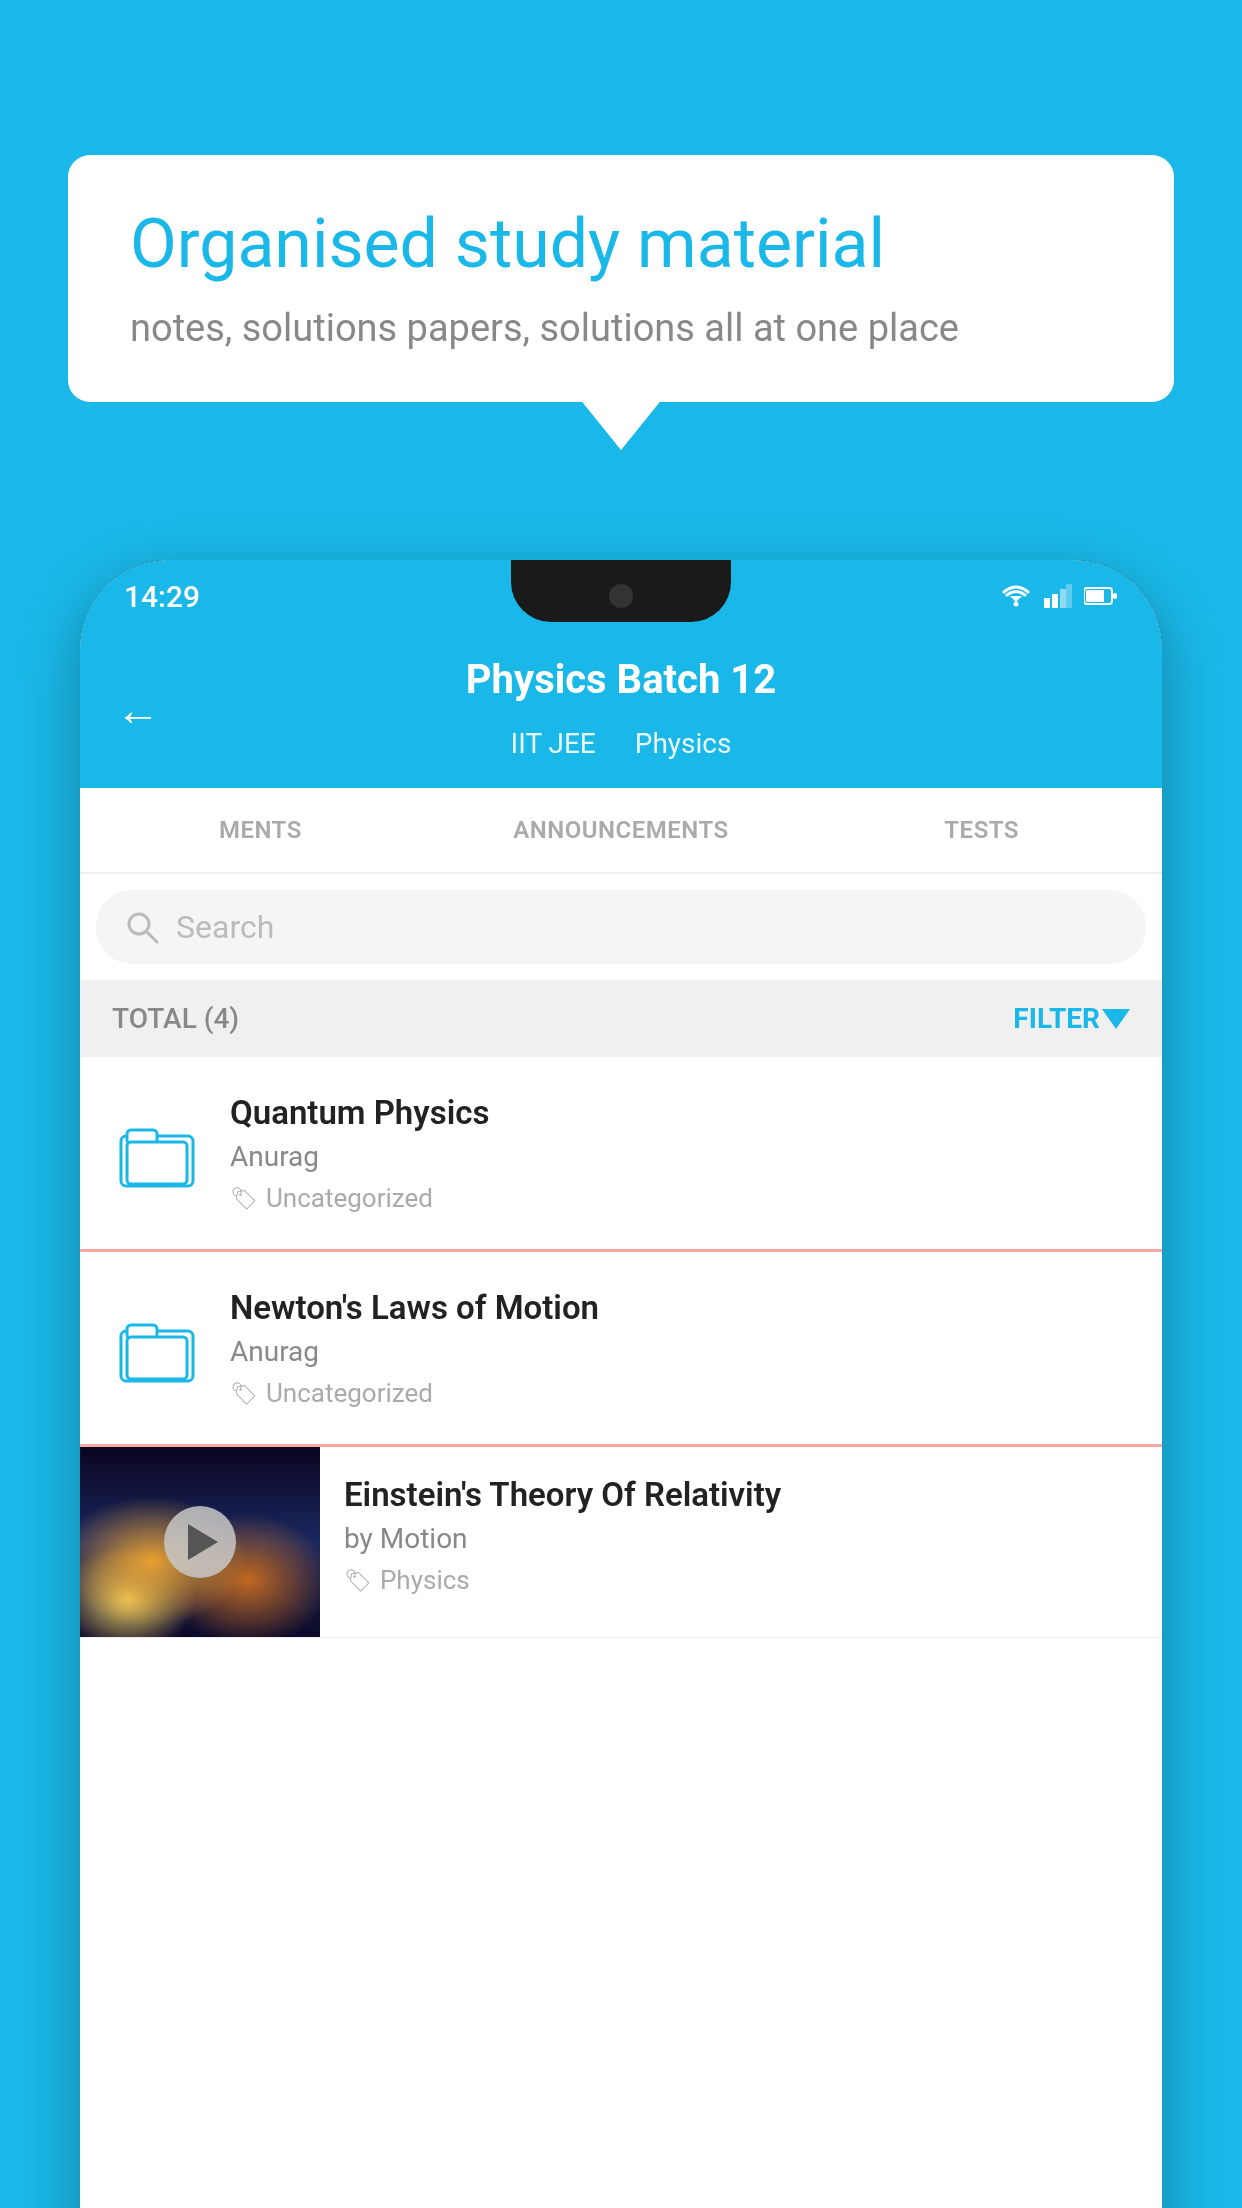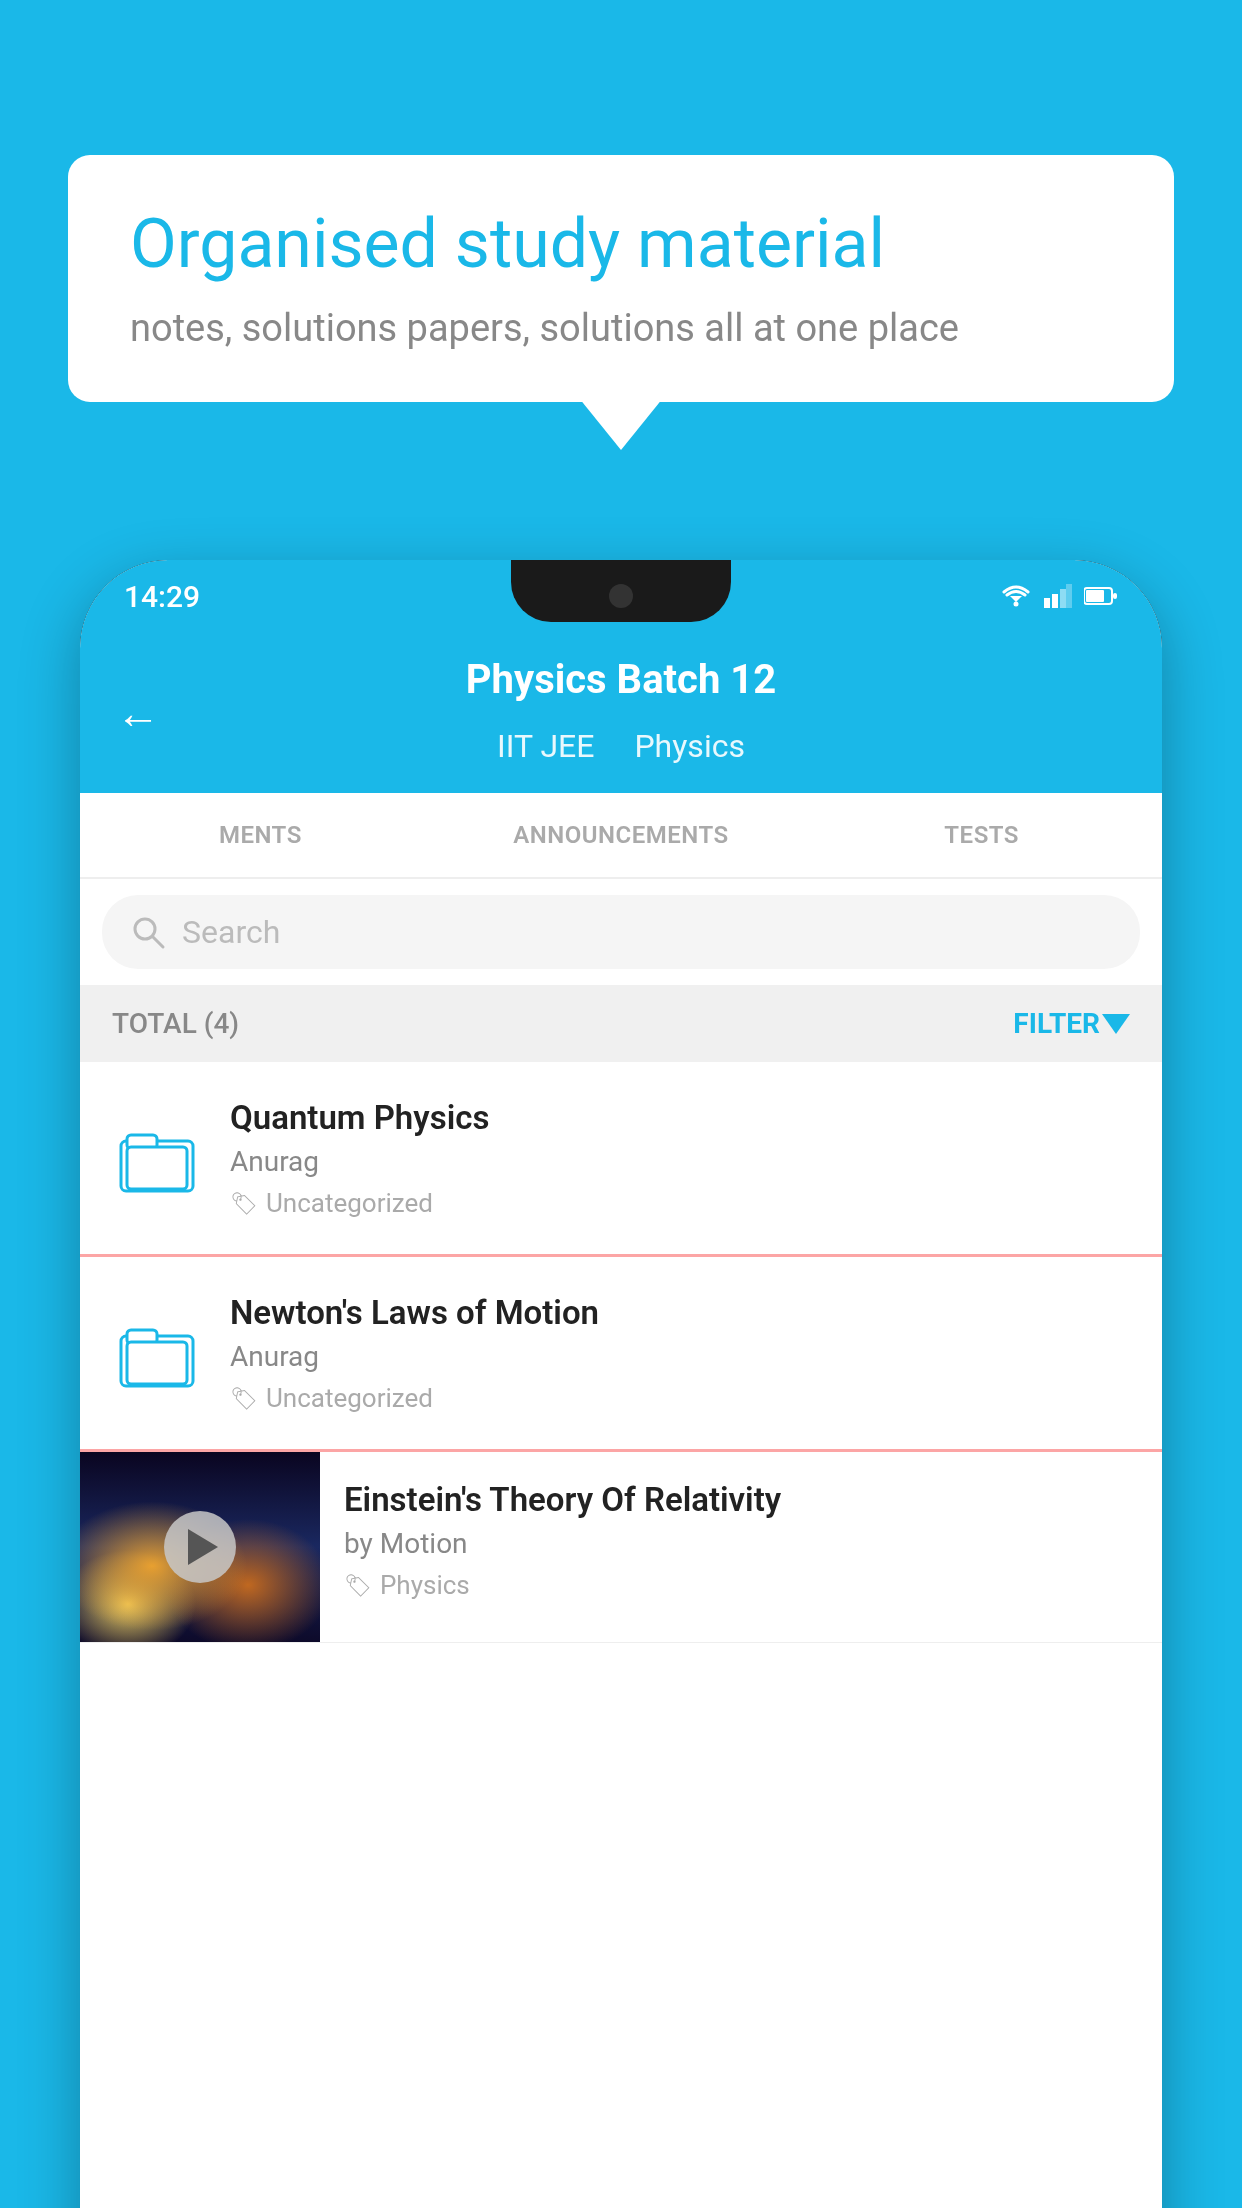--- a/index.html
+++ b/index.html
@@ -138,21 +138,21 @@
 
     .header-title {
       color: white;
       font-size: 40px;
       font-weight: 700;
       margin-bottom: 20px;
     }
 
     .header-subtitle {
       color: rgba(255,255,255,0.9);
-      font-size: 32px;
+      font-size: 28px;
       margin-top: 24px;
     }
 
     .header-subtitle span {
       margin: 0 8px;
     }
 
     
     .tabs-bar {
       background: white;
@@ -183,21 +183,21 @@
       bottom: 0;
       left: 0;
       right: 0;
       height: 4px;
       background: #1ab8e8;
     }
 
     
     .search-container {
       background: white;
-      padding: 16px 22px;
+      padding: 16px 16px;
     }
 
     .search-input-wrapper {
       background: #f5f5f5;
       border-radius: 36px;
       display: flex;
       align-items: center;
       padding: 18px 28px;
       gap: 16px;
     }

